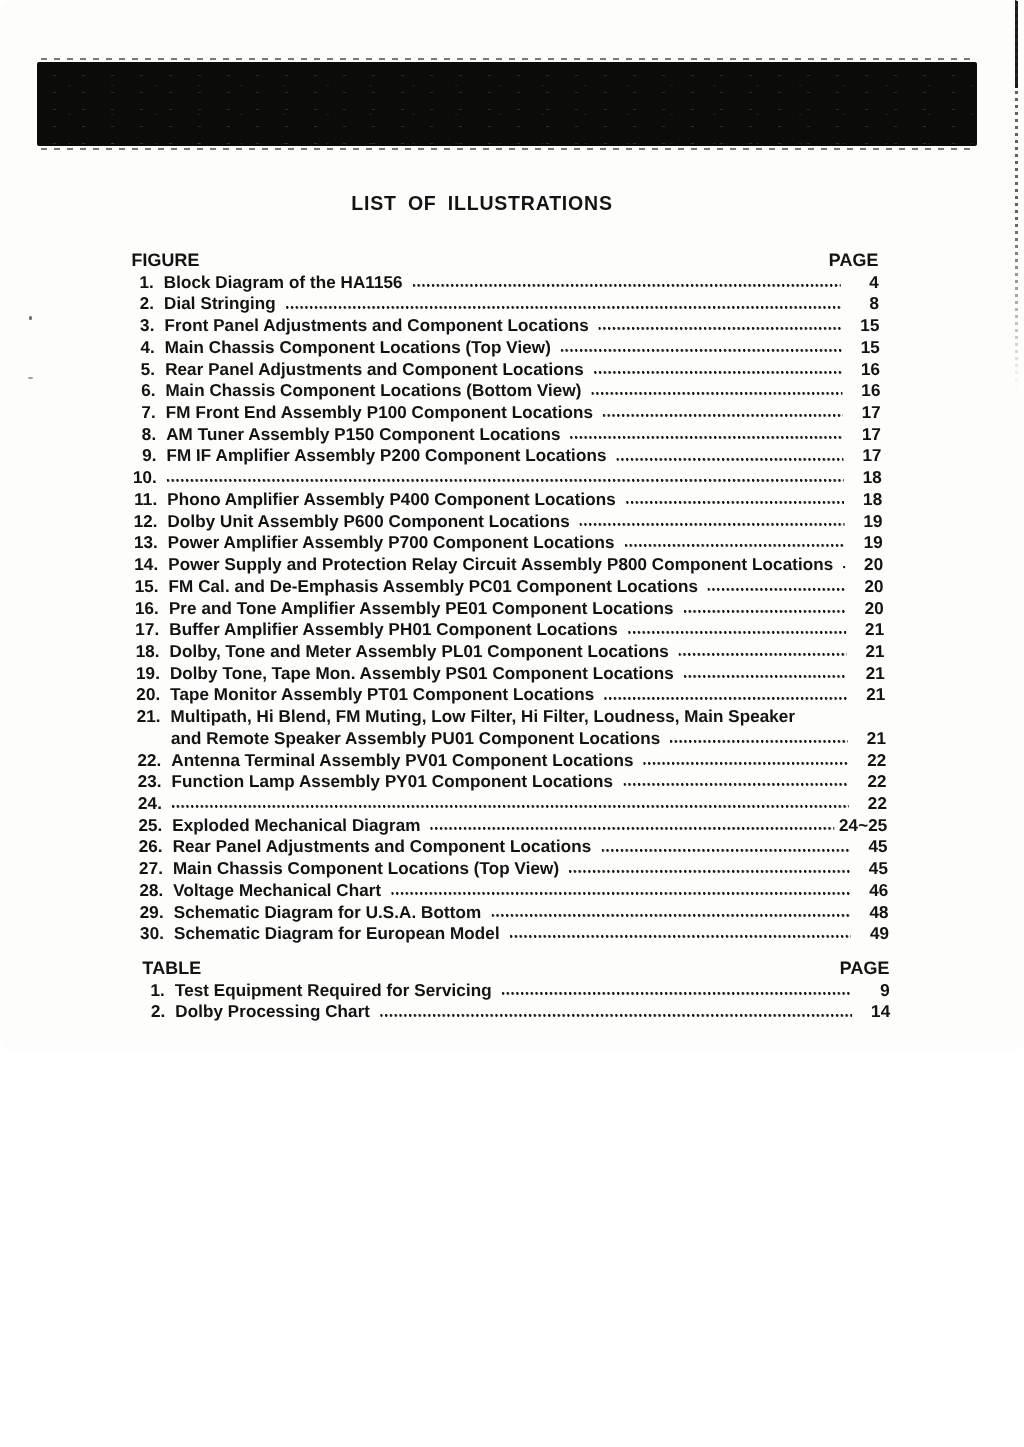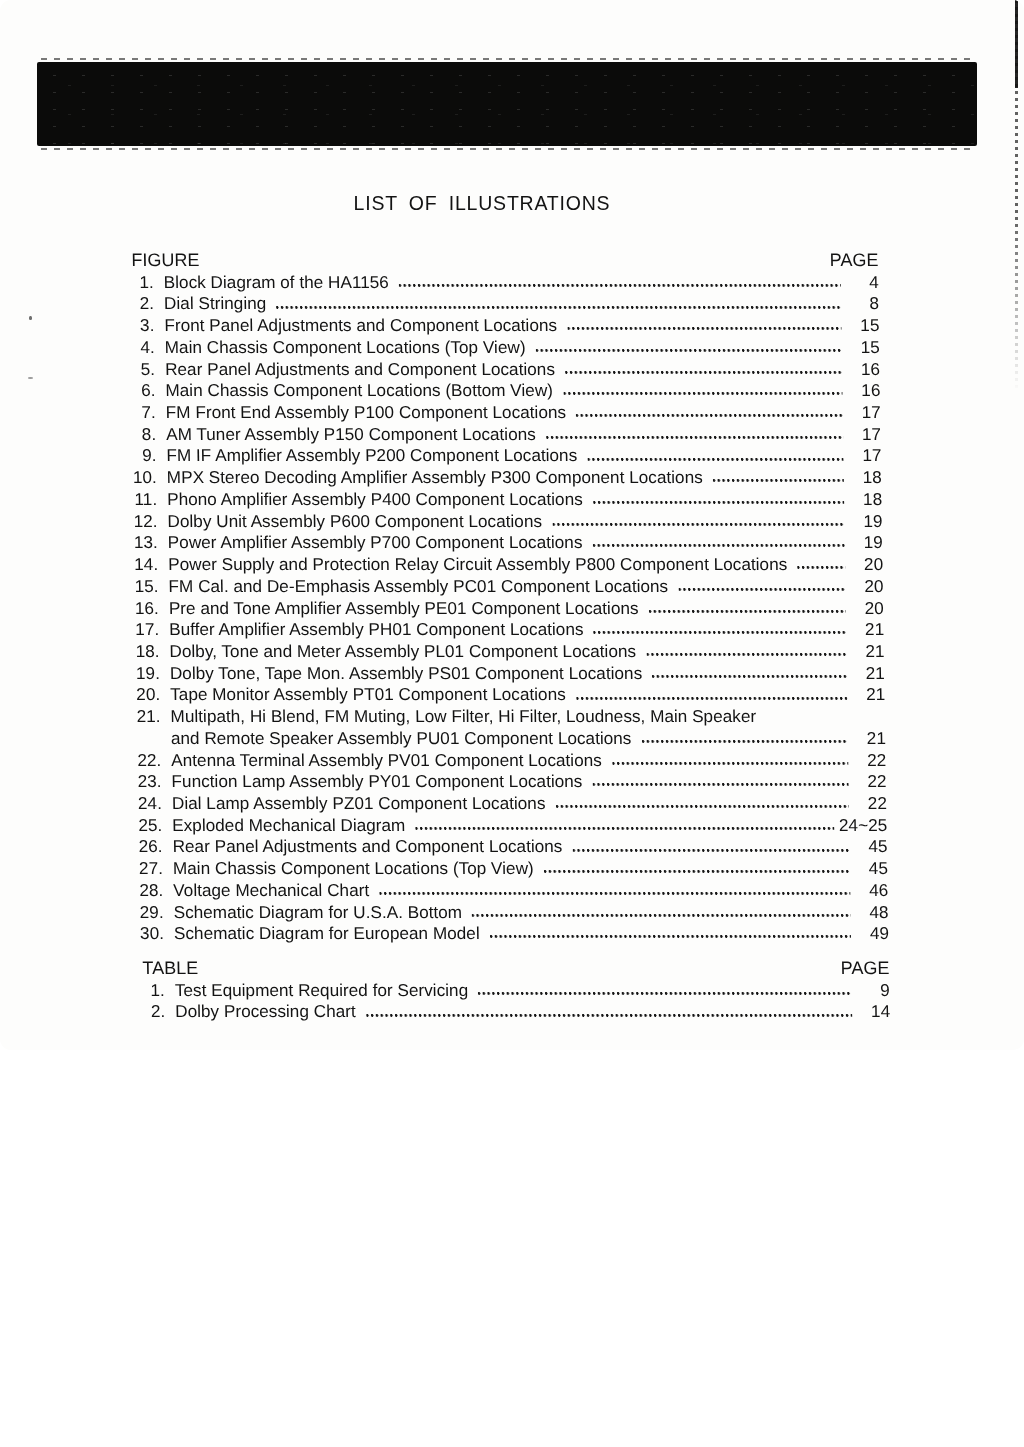--- a/index.html
+++ b/index.html
@@ -7,21 +7,21 @@
     width:1024px;height:1447px;
     font-family:"Liberation Sans",sans-serif;
     background:#ffffff;
   }
   .sheet{
     position:relative;
     width:1024px;height:1050px;
     background:var(--paper,#fdfdfc);
     overflow:hidden;
     color:var(--ink,#131313);
-    font-weight:400;
+    font-weight:700;
     border-radius:11px;
   }
 
   
   .banner{
     position:absolute;left:37px;top:62px;width:940px;height:84px;
     background-color:var(--banner,#0b0b0a);
     background-image:
       radial-gradient(rgba(255,255,255,.13) 1px, transparent 1.3px),
       radial-gradient(rgba(255,255,255,.08) 1px, transparent 1.3px);
@@ -149,21 +149,20 @@
           <span class="page-num">17</span>
         </div>
         <div class="row">
           <span class="num">9.</span>
           <span class="entry-title">FM IF Amplifier Assembly P200 Component Locations</span>
           <span class="leader"></span>
           <span class="page-num">17</span>
         </div>
         <div class="row">
           <span class="num">10.</span>
-          <span class="entry-title">MPX Stereo Decoding Amplifier Assembly P300 Component Locations</span>
           <span class="leader"></span>
           <span class="page-num">18</span>
         </div>
         <div class="row">
           <span class="num">11.</span>
           <span class="entry-title">Phono Amplifier Assembly P400 Component Locations</span>
           <span class="leader"></span>
           <span class="page-num">18</span>
         </div>
         <div class="row">
@@ -238,21 +237,20 @@
           <span class="page-num">22</span>
         </div>
         <div class="row">
           <span class="num">23.</span>
           <span class="entry-title">Function Lamp Assembly PY01 Component Locations</span>
           <span class="leader"></span>
           <span class="page-num">22</span>
         </div>
         <div class="row">
           <span class="num">24.</span>
-          <span class="entry-title">Dial Lamp Assembly PZ01 Component Locations</span>
           <span class="leader"></span>
           <span class="page-num">22</span>
         </div>
         <div class="row">
           <span class="num">25.</span>
           <span class="entry-title">Exploded Mechanical Diagram</span>
           <span class="leader"></span>
           <span class="page-num">24~25</span>
         </div>
         <div class="row">

